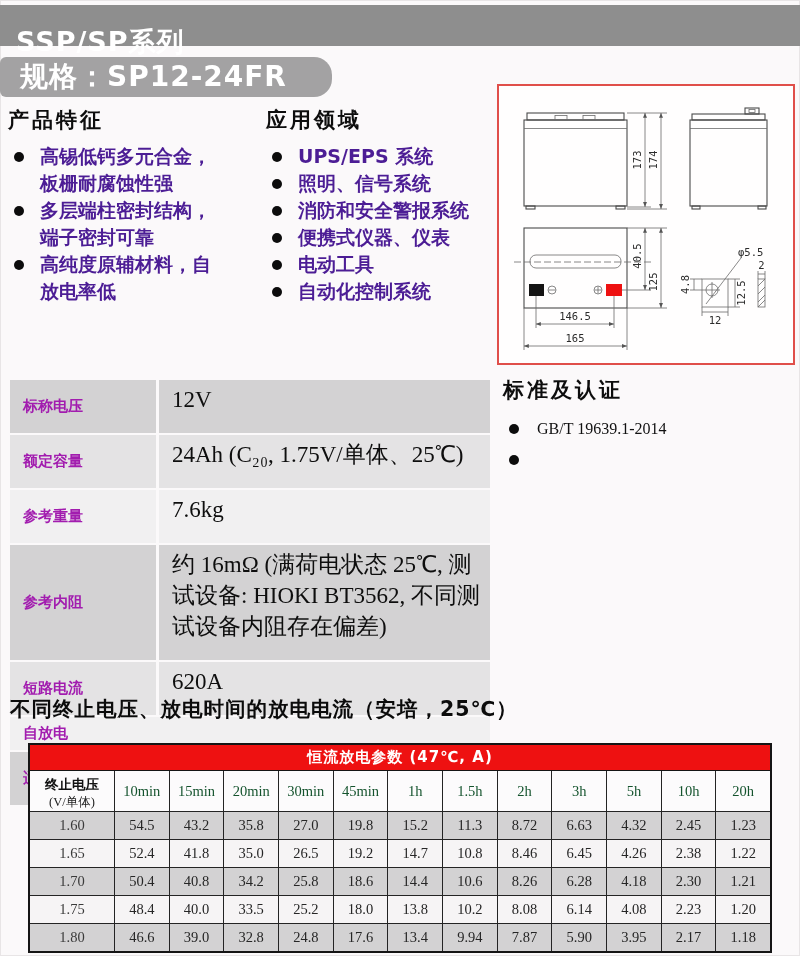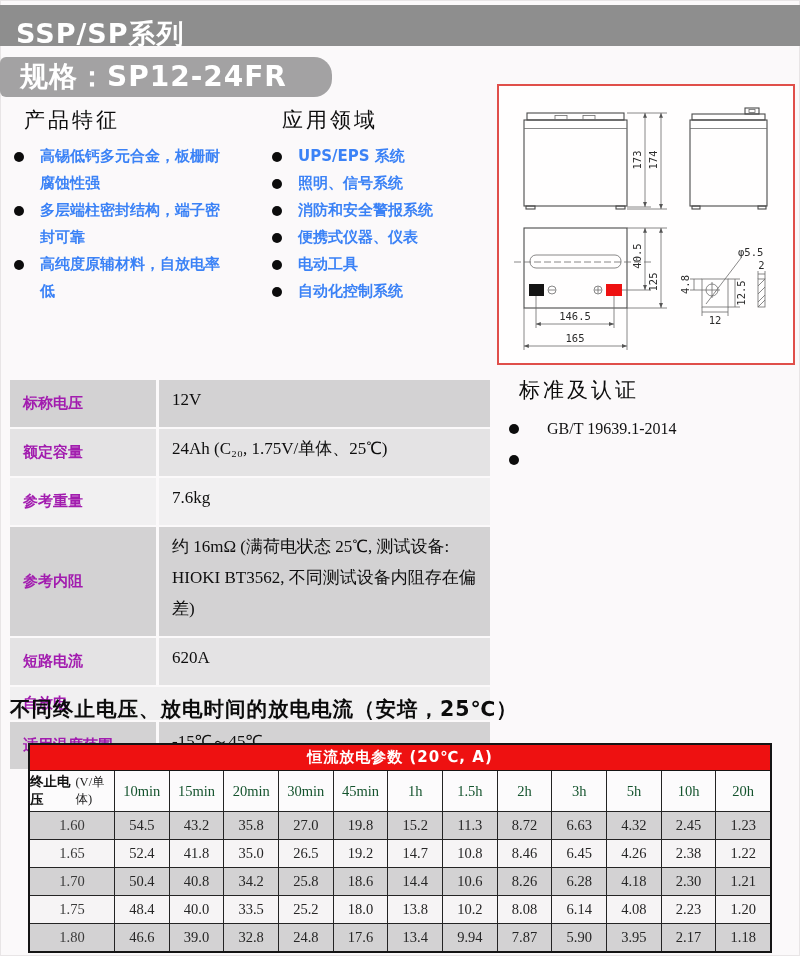--- a/index.html
+++ b/index.html
@@ -4,37 +4,37 @@
 <style>
   html,body{margin:0;padding:0}
   body{
     width:800px;height:956px;position:relative;overflow:hidden;
     background:#fbf9fa;font-family:"DejaVu Sans",sans-serif;color:#111;
   }
   .frame{position:absolute;inset:0;border:1px solid #e8e5e6;pointer-events:none;box-sizing:border-box}
 
   
   .band{position:absolute;top:5px;left:0;width:800px;height:41px;background:var(--band_gray,#8e8e8e)}
-  .series{position:absolute;left:16px;top:8px;line-height:41px;font-size:27px;font-weight:bold;color:#fff;letter-spacing:1px}
+  .series{position:absolute;left:16px;top:16px;line-height:41px;font-size:27px;font-weight:bold;color:#fff;letter-spacing:1px}
   .banner{position:absolute;left:210px;top:0;width:590px;height:41px;background:var(--accent_red,#ee1111);
     clip-path:polygon(90px 0,100% 0,100% 100%,0 100%);
     display:flex;align-items:center;justify-content:center;padding-left:70px;box-sizing:border-box}
   .banner span{font-size:24px;font-weight:bold;color:#fff;letter-spacing:2px}
 
   
   .badge{position:absolute;top:57px;left:0;width:332px;height:40px;background:var(--badge_gray,#a3a2a3);
     border-radius:6px 18px 18px 6px;display:flex;align-items:center}
   .badge span{font-size:28px;font-weight:bold;color:#fff;padding-left:20px;letter-spacing:1px}
 
   
-  h3.sec{font-size:21px;font-weight:normal;color:#0d0d0d;margin:0 0 9px 16px;letter-spacing:3px}
+  h3.sec{font-size:21px;font-weight:bold;color:#0d0d0d;margin:0 0 9px 0;letter-spacing:3px}
   ul.blist{list-style:none;margin:0;padding:0}
   ul.blist li{display:flex}
   .dot{width:10px;height:10px;border-radius:50%;background:#0c0c0c;margin:9px 0 0 6px;flex:none}
-  .btxt{margin-left:16px;font-size:15px;font-weight:bold;color:#3b82f6;line-height:27px}
+  .btxt{margin-left:16px;font-size:19px;font-weight:bold;color:#4c1d95;line-height:27px}
   .features{position:absolute;left:8px;top:106px;width:256px}
   .features .btxt{width:182px}
   .applications{position:absolute;left:266px;top:106px;width:228px}
 
   
   .drawing{position:absolute;left:497px;top:84px;width:298px;height:281px;background:#fffefe;
     border:2px solid #e04f4a;box-sizing:border-box}
   .drawing svg{display:block}
   .ln{stroke:#4a4a4a;fill:none;stroke-width:1.1}
   .thin{stroke:#6b6b6b;fill:none;stroke-width:0.8}
@@ -42,34 +42,34 @@
 
   
   .specs{position:absolute;left:10px;top:380px;width:480px}
   .spec-row{display:flex;margin-bottom:2px;align-items:stretch}
   .spec-row:nth-child(3n+1){background:var(--row_dark,#d3d2d3)}
   .spec-row:nth-child(3n+2){background:var(--row_mid,#e4e3e4)}
   .spec-row:nth-child(3n){background:var(--row_light,#f1f0f1)}
   .spec-label{width:146px;flex:none;display:flex;align-items:center;padding:7px 0 7px 13px;
     font-size:15px;font-weight:bold;color:#a21caf;box-sizing:border-box}
   .spec-value{flex:1;display:flex;align-items:center;border-left:3px solid #fbf9fa;
-    padding:4px 8px 12px 13px;font-family:"Liberation Serif",serif;font-size:17px;color:#0e0e0e;line-height:31px}
+    padding:4px 8px 18px 13px;font-family:"Liberation Serif",serif;font-size:23px;color:#0e0e0e;line-height:31px}
 
   
   .standards{position:absolute;left:503px;top:376px;width:292px}
-  .standards .btxt{font-weight:normal;font-family:"Liberation Serif",serif;font-size:16px;line-height:31px;width:246px;margin-left:28px;color:#111}
+  .standards .btxt{font-weight:normal;font-family:"Liberation Serif",serif;font-size:16px;line-height:31px;width:246px;margin-left:18px;color:#111}
   .standards .dot{margin-top:11px}
 
   
   .dsec-title{position:absolute;left:10px;top:695px;font-size:20.5px;font-weight:bold;color:#0b0b0b;letter-spacing:1px}
   .dtable{position:absolute;left:28px;top:743px;width:744px;border:2px solid #151515;background:#fbfafb;box-sizing:border-box}
   .dt-title{height:25px;line-height:25px;text-align:center;background:var(--accent_red,#ee1111);color:#fff;
     font-size:15px;font-weight:bold;letter-spacing:1px;border-bottom:1px solid #151515}
   .dt-head{display:flex;height:40px;background:#fcfbfc}
-  .dt-corner{width:84px;flex:none;display:flex;align-items:center;justify-content:space-between}
+  .dt-corner{width:84px;flex:none;display:flex;flex-direction:column;align-items:center;justify-content:flex-end}
   .dt-corner .l1{font-size:13.5px;font-weight:bold;color:#111}
   .dt-corner .l2{font-size:12.5px;font-family:"Liberation Serif",serif;color:#222}
   .dt-times,.dt-cells{display:contents}
   .dt-th{flex:1;border-left:1px solid #242424;display:flex;align-items:center;justify-content:center;
     font-family:"Liberation Serif",serif;font-size:14.5px;color:#14532d}
   .dt-row{display:flex;height:27px;border-top:1px solid #242424}
   .dt-row:nth-child(odd){background:var(--zebra_gray,#d3d2d3)}
   .dt-row:nth-child(even){background:#f6f4f5}
   .dt-v{width:84px;flex:none;display:flex;align-items:center;justify-content:center;
     font-family:"Liberation Serif",serif;font-size:14.5px;color:#3a3a3a}
@@ -284,21 +284,21 @@
     </li>
       <li>
       <span class="dot"></span>
     </li>
     </ul>
 </section>
 
 <div class="dsec-title">不同终止电压、放电时间的放电电流（安培，25℃）</div>
 
 <section class="dtable">
-  <div class="dt-title">恒流放电参数 (20℃, A)</div>
+  <div class="dt-title">恒流放电参数 (47℃, A)</div>
   <div class="dt-head">
     <div class="dt-corner">
       <div class="l1">终止电压</div>
       <div class="l2">(V/单体)</div>
     </div>
     <div class="dt-times">
       
     <div class="dt-th">10min</div><div class="dt-th">15min</div><div class="dt-th">20min</div><div class="dt-th">30min</div><div class="dt-th">45min</div><div class="dt-th">1h</div><div class="dt-th">1.5h</div><div class="dt-th">2h</div><div class="dt-th">3h</div><div class="dt-th">5h</div><div class="dt-th">10h</div><div class="dt-th">20h</div></div>
   </div>
   <div class="dt-body">

